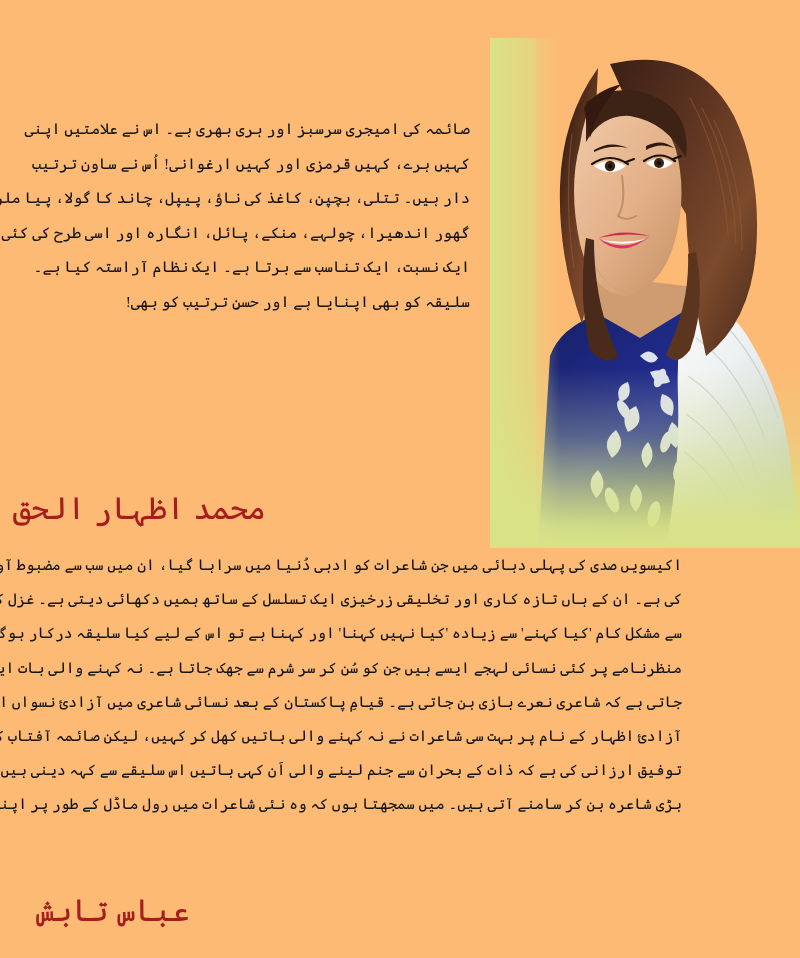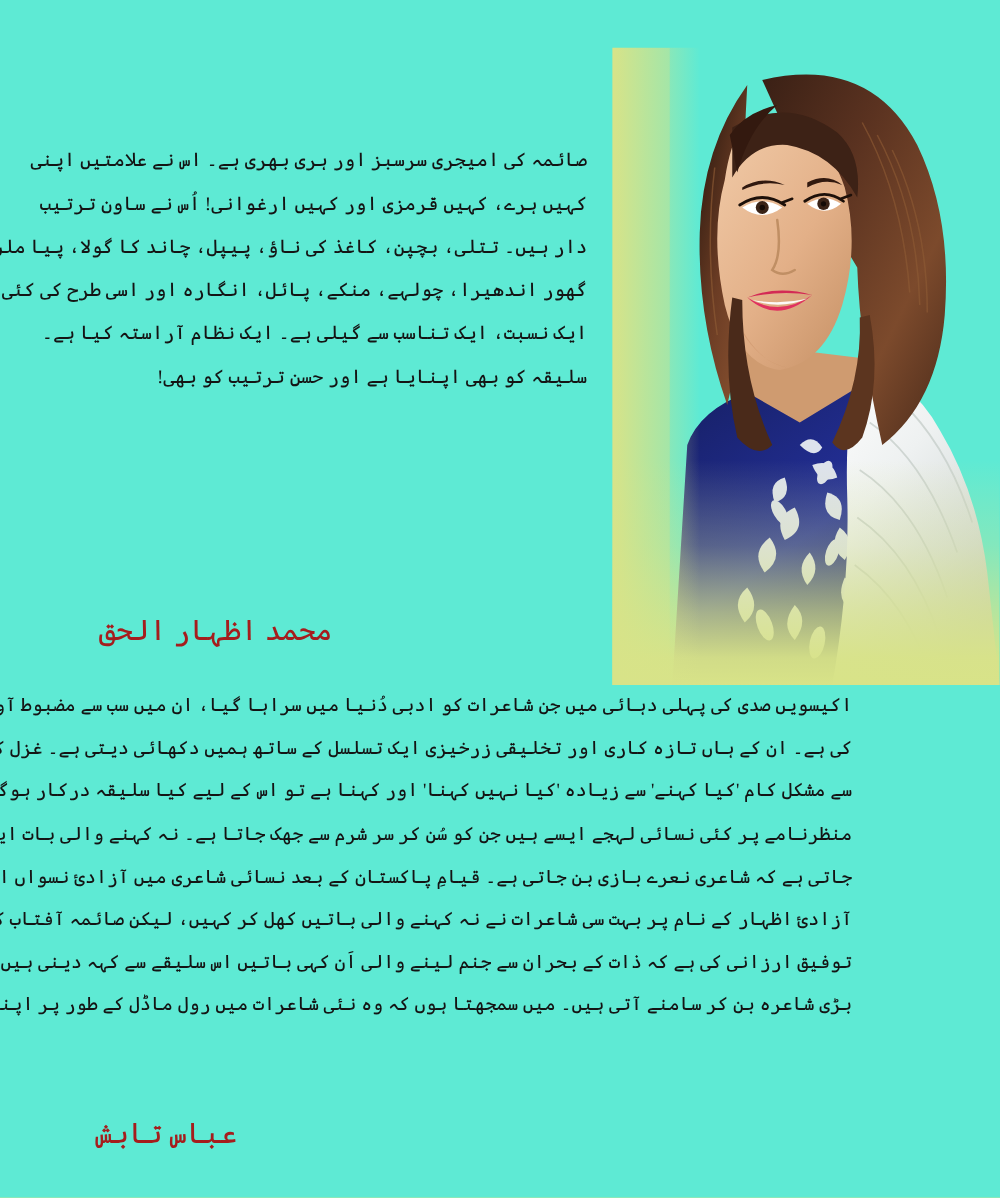--- a/index.html
+++ b/index.html
@@ -14,21 +14,21 @@
     font-family: "Liberation Serif", "DejaVu Serif", serif;
     overflow: hidden;
     position: relative;
   }
 
   .page {
     position: absolute;
     inset: 0;
     width: 800px;
     height: 958px;
-    background: #5eead4;
+    background: #fdba74;
     overflow: hidden;
   }
 
   
   .portrait-wrap {
     position: absolute;
     top: 38px;
     right: 0px;
     width: 310px;
     height: 510px;
@@ -101,24 +101,24 @@
   }
 
   .para-line {
     letter-spacing: 0;
   }
 
   
   .signature {
     position: absolute;
     color: #a51d1d;
-    font-size: 23px;
+    font-size: 31px;
     line-height: 1.05;
     direction: rtl;
-    font-family: Liberation Serif, serif;
+    font-family: Liberation Sans, sans-serif;
     white-space: nowrap;
   }
   .sig-one {
     top: 493px;
     right: 534px;
   }
   .sig-two {
     top: 895px;
     right: 610px;
   }
@@ -246,21 +246,21 @@
     </svg>
     <div class="portrait-fade"></div>
     <div class="portrait-fade-left"></div>
   </div>
 
   <div class="text-block block-one">
     <span class="line para-line">صائمہ کی امیجری سرسبز اور ہری بھری ہے۔ اس نے علامتیں اپنی</span>
     <span class="line para-line">کہیں ہرے، کہیں قرمزی اور کہیں ارغوانی! اُس نے ساون ترتیب</span>
     <span class="line para-line">دار ہیں۔ تتلی، بچپن، کاغذ کی ناؤ، پیپل، چاند کا گولا، پیا ملن، گھنگرو،</span>
     <span class="line para-line">گھور اندھیرا، چولہے، منکے، پائل، انگارہ اور اسی طرح کی کئی اور!</span>
-    <span class="line para-line">ایک نسبت، ایک تناسب سے گیلی ہے۔ ایک نظام آراستہ کیا ہے۔</span>
+    <span class="line para-line">ایک نسبت، ایک تناسب سے برتا ہے۔ ایک نظام آراستہ کیا ہے۔</span>
     <span class="line para-line">سلیقہ کو بھی اپنایا ہے اور حسنِ ترتیب کو بھی!</span>
   </div>
 
   <div class="signature sig-one">محمد اظہار الحق</div>
 
   <div class="text-block block-two">
     <span class="line para-line">اکیسویں صدی کی پہلی دہائی میں جن شاعرات کو ادبی دُنیا میں سراہا گیا، ان میں سب سے مضبوط آواز صائمہ آفتاب</span>
     <span class="line para-line">کی ہے۔ ان کے ہاں تازہ کاری اور تخلیقی زرخیزی ایک تسلسل کے ساتھ ہمیں دکھائی دیتی ہے۔ غزل کا سب</span>
     <span class="line para-line">سے مشکل کام 'کیا کہنے' سے زیادہ 'کیا نہیں کہنا' اور کہنا ہے تو اس کے لیے کیا سلیقہ درکار ہوگا۔ ہم عصر ادبی</span>
     <span class="line para-line">منظرنامے پر کئی نسائی لہجے ایسے ہیں جن کو سُن کر سر شرم سے جھک جاتا ہے۔ نہ کہنے والی بات ایسے انداز سے کہی</span>

